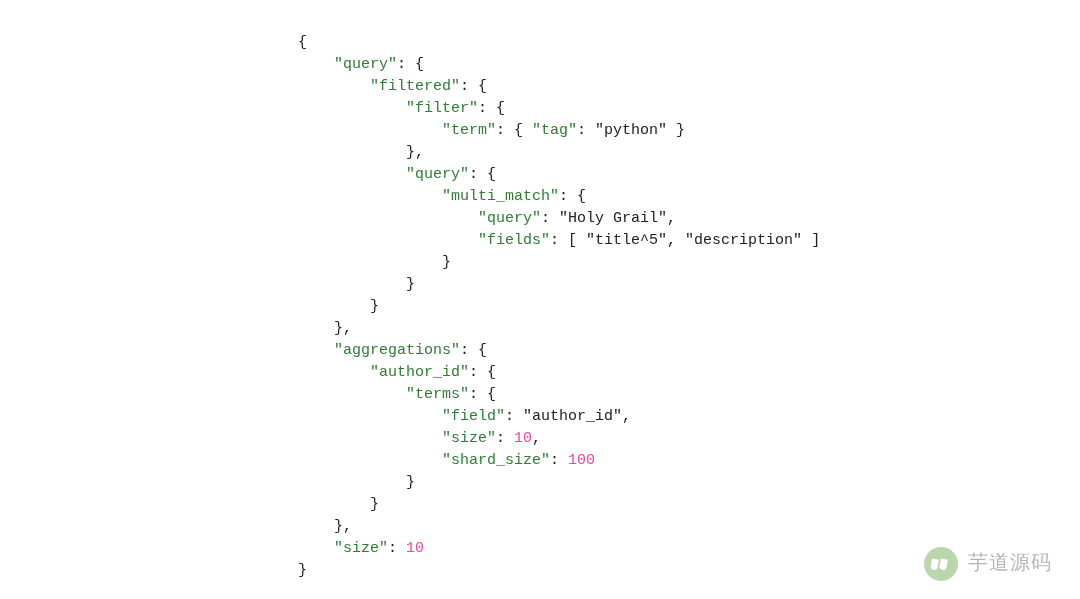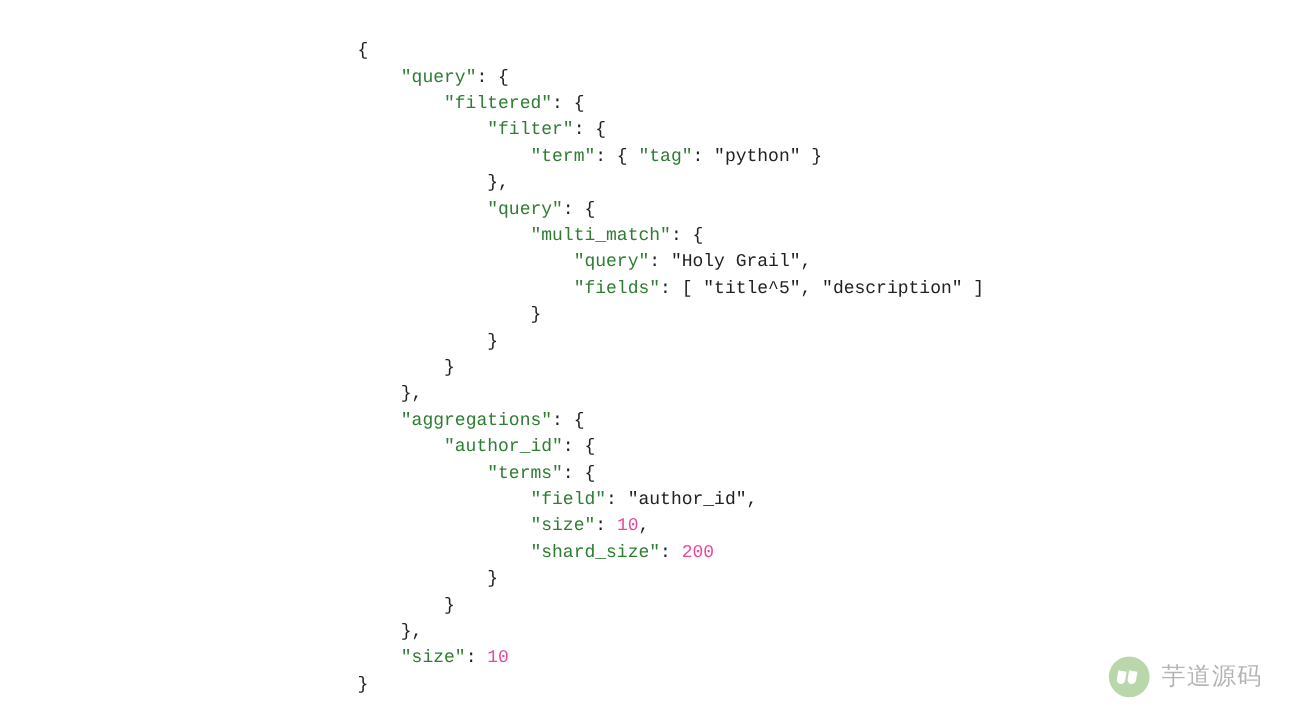--- a/index.html
+++ b/index.html
@@ -55,21 +55,21 @@
     position: absolute;
     top: 0;
     width: 7px;
     height: 11px;
     border-radius: 0 0 6px 6px;
     background: #fff;
   }
   .wm-icon .q::before { left: -3px; transform: rotate(10deg); }
   .wm-icon .q::after  { left: 6px;  transform: rotate(10deg); }
   .wm-text {
-    font-family: Liberation Serif, serif;
+    font-family: Liberation Mono, monospace;
     font-size: 20px;
     color: #787878;
     letter-spacing: 1px;
   }
 </style>
 </head>
 <body>
 
 <div class="code-block"><span class="punc">{</span>
     <span class="key">"query"</span><span class="punc">: {</span>
@@ -83,21 +83,21 @@
                     <span class="key">"fields"</span><span class="punc">: [ </span><span class="str">"title^5"</span><span class="punc">, </span><span class="str">"description"</span><span class="punc"> ]</span>
                 <span class="punc">}</span>
             <span class="punc">}</span>
         <span class="punc">}</span>
     <span class="punc">},</span>
     <span class="key">"aggregations"</span><span class="punc">: {</span>
         <span class="key">"author_id"</span><span class="punc">: {</span>
             <span class="key">"terms"</span><span class="punc">: {</span>
                 <span class="key">"field"</span><span class="punc">: </span><span class="str">"author_id"</span><span class="punc">,</span>
                 <span class="key">"size"</span><span class="punc">: </span><span class="num">10</span><span class="punc">,</span>
-                <span class="key">"shard_size"</span><span class="punc">: </span><span class="num">200</span>
+                <span class="key">"shard_size"</span><span class="punc">: </span><span class="num">100</span>
             <span class="punc">}</span>
         <span class="punc">}</span>
     <span class="punc">},</span>
     <span class="key">"size"</span><span class="punc">: </span><span class="num">10</span>
 <span class="punc">}</span></div>
 
 <div class="watermark">
   <div class="wm-icon">
       <div class="q"></div>
     </div>

